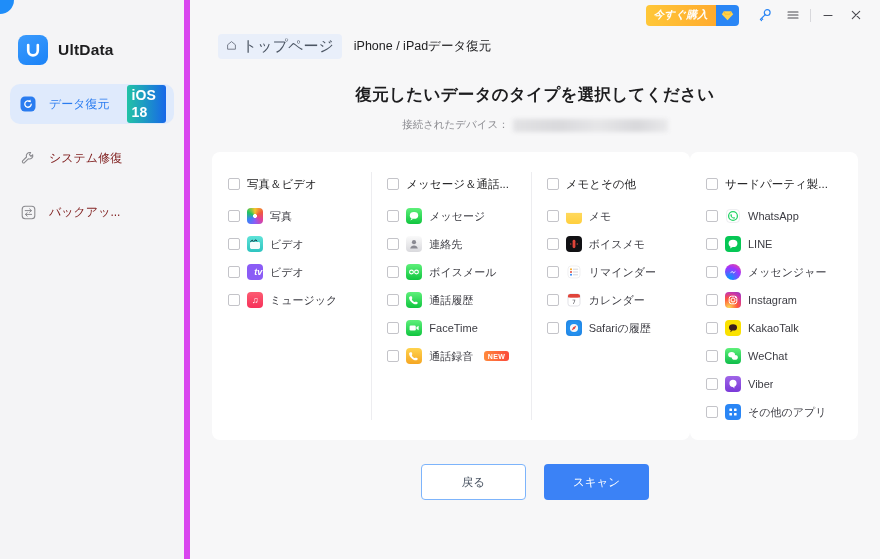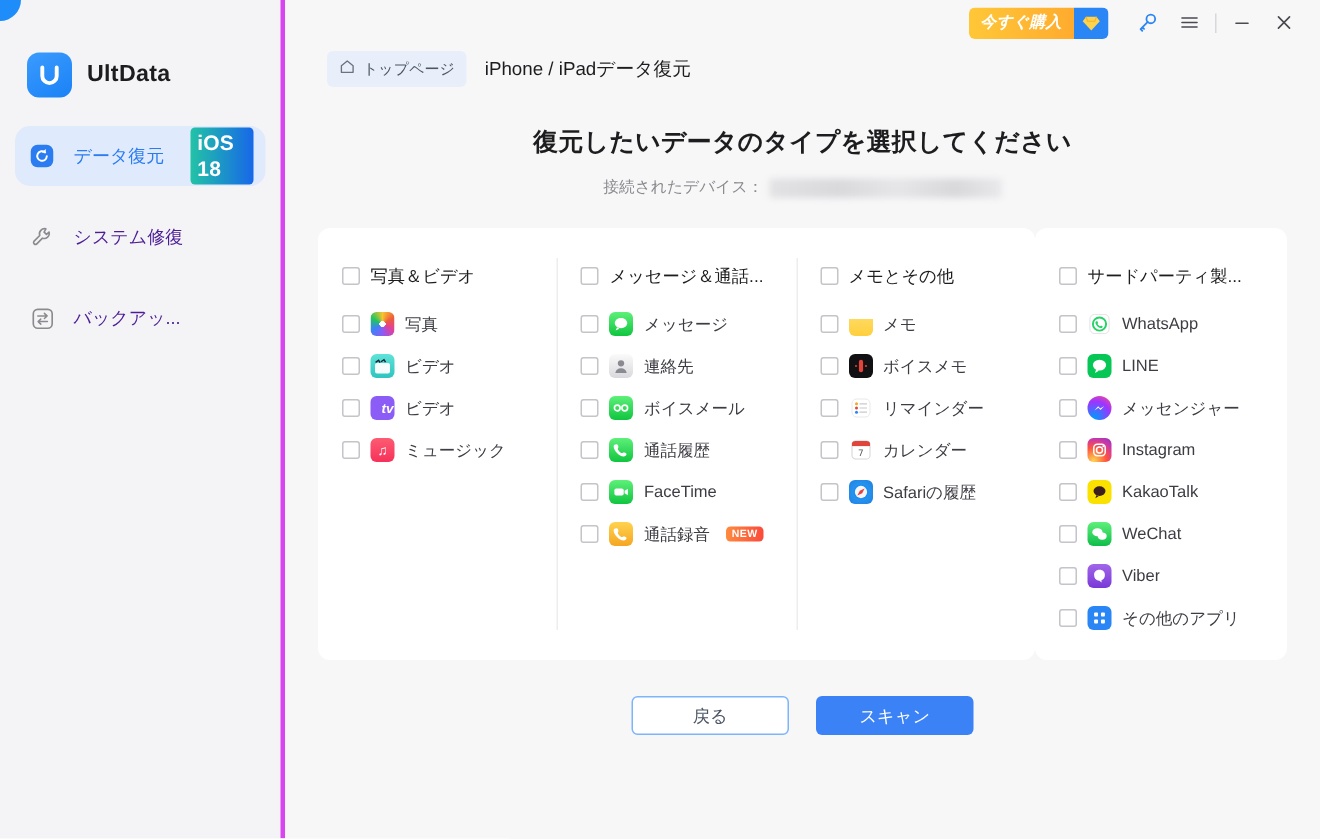--- a/index.html
+++ b/index.html
@@ -15,21 +15,21 @@
     background: #f5f5f7;
     display: flex;
     overflow: hidden;
   }
 
   
   .sidebar {
     width: 190px;
     height: 559px;
     background: #f4f4f6;
-    border-right: 3px solid #d946ef;
+    border-right: 6px solid #d946ef;
     flex: 0 0 190px;
     position: relative;
   }
   .corner-accent {
     position: absolute;
     left: -14px; top: -14px;
     width: 28px; height: 28px;
     background: #1f8df9;
     border-radius: 0 0 14px 0;
   }
@@ -69,21 +69,21 @@
   }
   .nav-item.active { background: #dfeafc; border-radius: 10px; }
   .nav-icon {
     width: 20px; height: 20px;
     flex: 0 0 20px;
     display: flex; align-items: center; justify-content: center;
   }
   .nav-icon svg { display: block; }
   .nav-label {
     font-size: 12px;
-    color: #4c1d95;
+    color: #7f1d1d;
     white-space: nowrap;
   }
   .nav-item.active .nav-label { color: #2a7cf0; }
   .ios-badge {
     margin-left: 6px;
     font-size: 14px;
     font-weight: bold;
     color: #fff;
     padding: 2px 5px 2px 5px;
     border-radius: 3px;
@@ -150,21 +150,21 @@
     padding-left: 28px;
     height: 32px;
   }
   .bc-home {
     display: flex; align-items: center; gap: 5px;
     background: #e9effa;
     border-radius: 4px;
     padding: 3px 8px;
     cursor: pointer;
   }
-  .bc-home-label { font-size: 10px; color: #4b5563; }
+  .bc-home-label { font-size: 15px; color: #4b5563; }
   .bc-current { font-size: 12.5px; color: #1d1d1f; }
 
   .page-title {
     text-align: center;
     font-size: 16.5px;
     font-weight: bold;
     color: #1d1d1f;
     margin-top: 22px;
     letter-spacing: .3px;
   }
@@ -255,21 +255,21 @@
     letter-spacing: .3px;
   }
 
   
   .footer {
     display: flex; justify-content: center;
     gap: 18px;
     margin-top: 24px;
   }
   .btn {
-    width: 105px; height: 26px;
+    width: 105px; height: 36px;
     border-radius: 4px;
     font-size: 11.5px;
     display: flex; align-items: center; justify-content: center;
     cursor: pointer;
   }
   .btn-secondary {
     background: #fff;
     border: 1px solid #7db4fb;
     color: #4b5563;
   }

